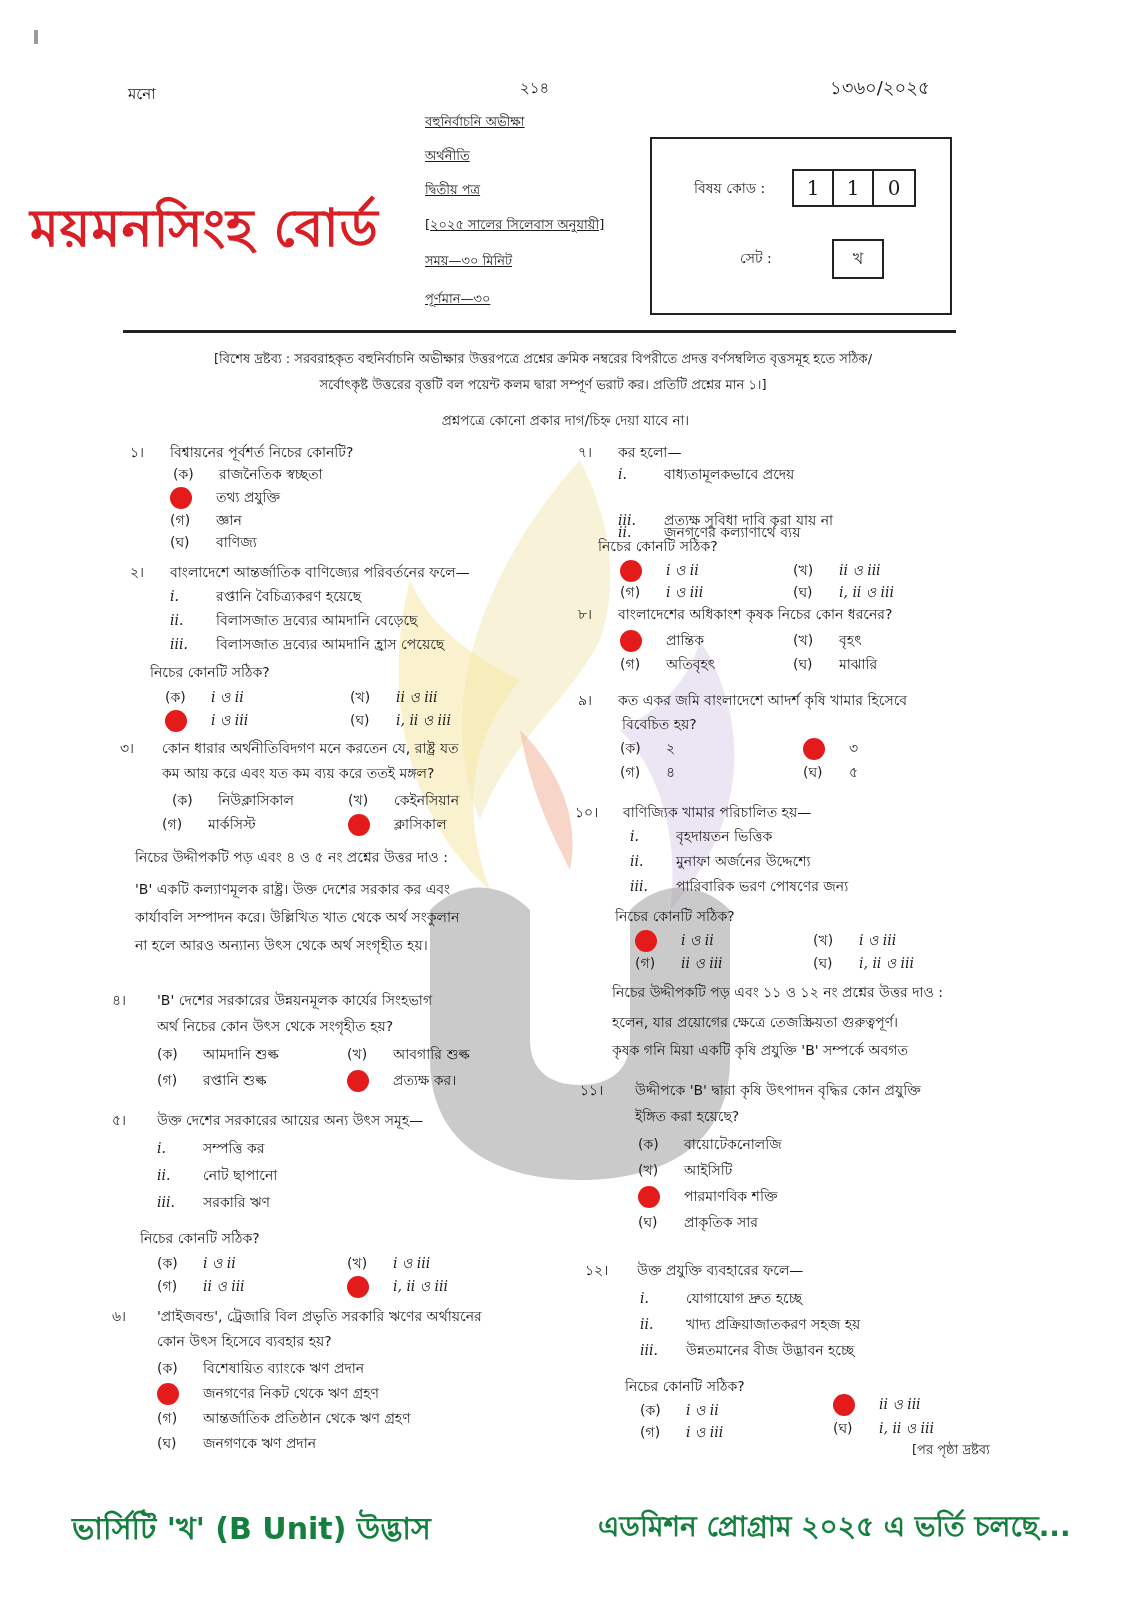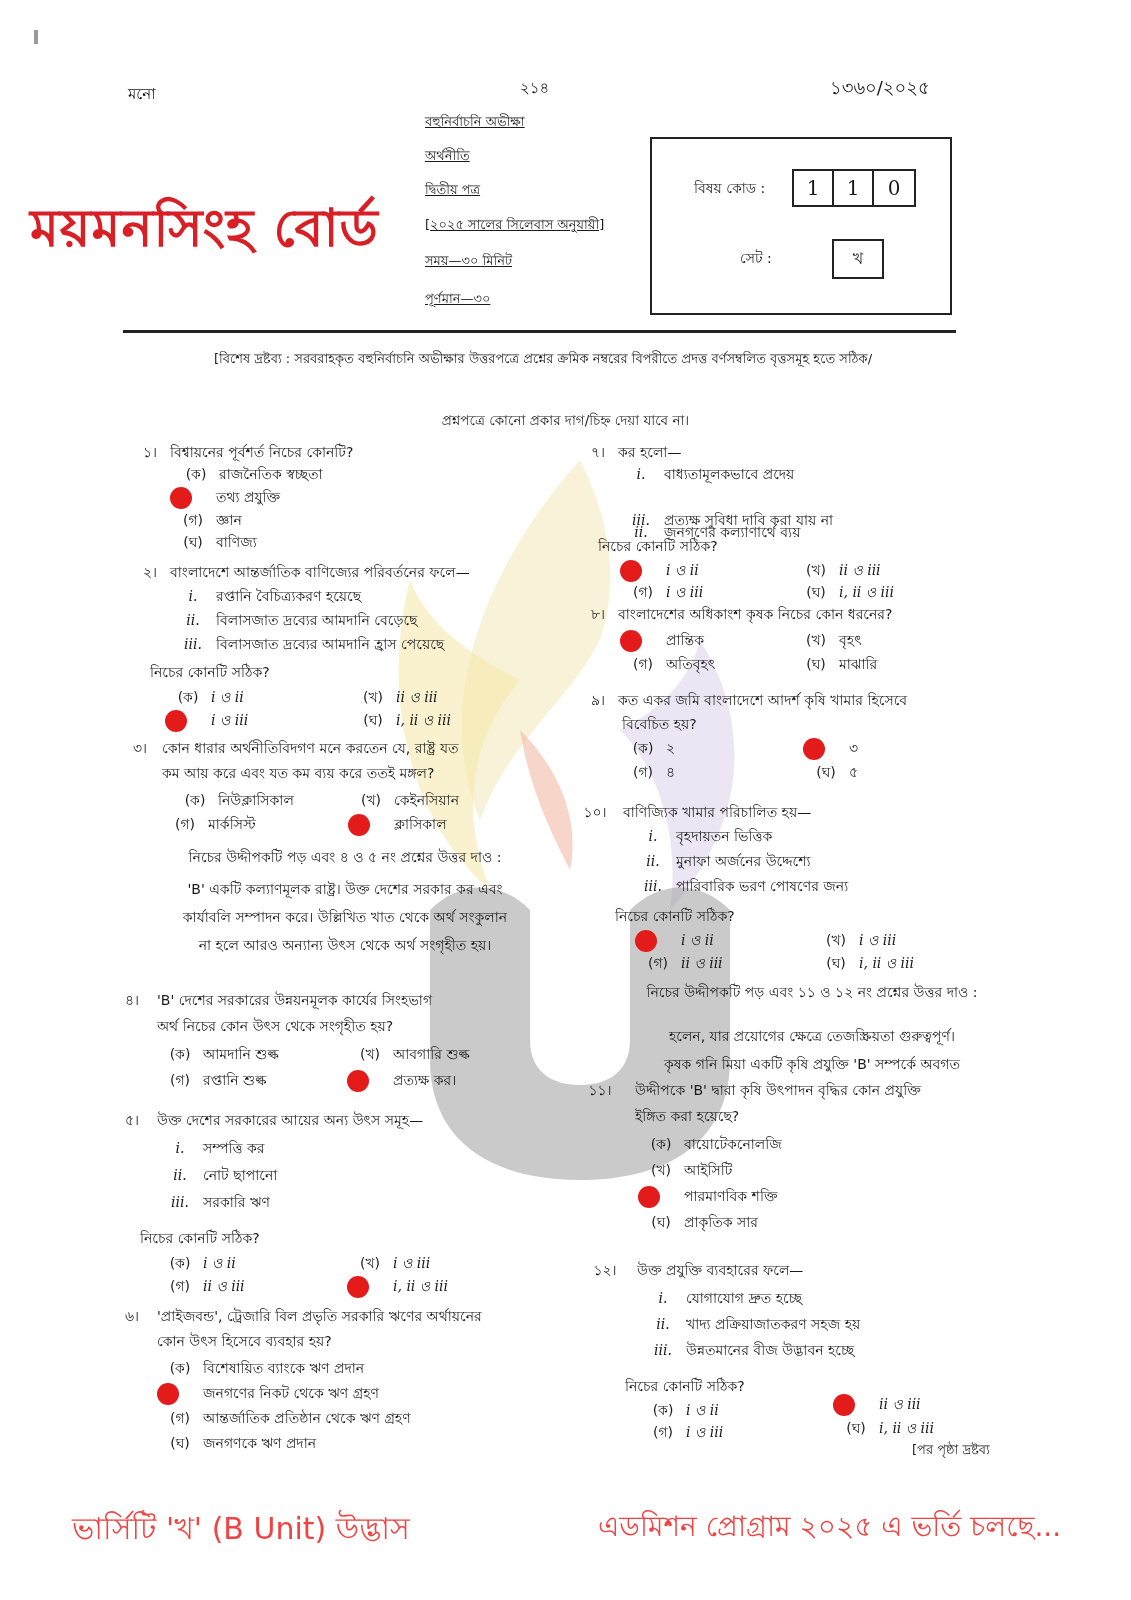--- a/index.html
+++ b/index.html
@@ -1,20 +1,20 @@
 <!DOCTYPE html>
 <html><head>
 <meta charset="utf-8">
 <style>
   * { box-sizing: border-box; margin: 0; padding: 0; }
   body {
     width: 1131px; height: 1600px; background: #ffffff; position: relative; overflow: hidden;
     font-family: "DejaVu Sans", sans-serif; color: #1a1a1a;
   }
-  .abs { position: absolute; text-align: center; }
+  .abs { position: absolute; }
   .scanmark { left: 34px; top: 30px; width: 4px; height: 14px; background: #9a9a9a; }
   .hdr-small { font-size: 15px; }
   .board-title {
     left: 30px; top: 188px; font-size: 52px; font-weight: bold; color: #d81f26;
     font-family: "DejaVu Sans", sans-serif; letter-spacing: 1px;
   }
   .meta-line { font-size: 13px; left: 425px; text-decoration: underline; }
   .codebox { left: 650px; top: 137px; width: 302px; height: 178px; border: 2.5px solid #222; }
   .code-label { font-size: 14px; }
   .digits { display: flex; border: 2px solid #222; }
@@ -25,21 +25,21 @@
   .notice { left: 118px; top: 346px; width: 850px; font-size: 13px; line-height: 26px; text-align: center; }
   .warn { left: 0; top: 410px; width: 1131px; text-align: center; font-size: 13.5px; }
   .q { font-size: 14px; line-height: 24px; }
   .qnum { position: absolute; width: 40px; }
   .row { position: absolute; white-space: nowrap; }
   .lbl { display: inline-block; width: 46px; }
   .roman { display: inline-block; width: 46px; font-style: italic; font-family: "DejaVu Serif", serif; }
   .it { font-style: italic; font-family: "DejaVu Serif", serif; }
   .dot { display: inline-block; width: 22px; height: 22px; border-radius: 50%; background: #e31b1b; vertical-align: middle; margin-right: 24px; }
   .stim { font-size: 14px; line-height: 28px; }
-  .footer { font-size: 30px; font-weight: normal; color: #ef4444; }
+  .footer { font-size: 30px; font-weight: bold; color: #15803d; }
   
   .wm { position: absolute; pointer-events: none; }
 </style>
 </head>
 <body>
 
 <svg class="wm" style="left:370px;top:440px;" width="420" height="760" viewBox="0 0 420 760">
   <path d="M210 20 C 120 120, 60 260, 110 380 C 140 300, 200 260, 230 200 C 250 140, 240 80, 210 20 Z" fill="#f3e9b8" opacity="0.55"></path>
   <path d="M40 140 C 10 260, 40 380, 120 450 C 90 370, 100 300, 150 240 C 110 220, 60 190, 40 140 Z" fill="#f5e6a0" opacity="0.5"></path>
   <path d="M330 200 C 380 280, 380 380, 300 470 C 310 400, 290 330, 250 290 C 290 270, 320 240, 330 200 Z" fill="#e2d8ee" opacity="0.65"></path>
@@ -70,20 +70,21 @@
     <span>0</span>
   </div>
   <div class="abs code-label" style="left:88px;top:108px;">সেট :</div>
   <div class="abs setbox" style="left:180px;top:100px;">খ</div>
 </div>
 
 <div class="abs rule"></div>
 
 <div class="abs notice">
   <div>[বিশেষ দ্রষ্টব্য : সরবরাহকৃত বহুনির্বাচনি অভীক্ষার উত্তরপত্রে প্রশ্নের ক্রমিক নম্বরের বিপরীতে প্রদত্ত বর্ণসম্বলিত বৃত্তসমূহ হতে সঠিক/</div>
+  <div>সর্বোৎকৃষ্ট উত্তরের বৃত্তটি বল পয়েন্ট কলম দ্বারা সম্পূর্ণ ভরাট কর। প্রতিটি প্রশ্নের মান ১।]</div>
 </div>
 <div class="abs warn">প্রশ্নপত্রে কোনো প্রকার দাগ/চিহ্ন দেয়া যাবে না।</div>
 
 <div class="abs q" style="left:130px;top:440px;width:440px;height:110px;">
   <span class="qnum" style="left:0;top:0;">১।</span>
   <div class="row" style="left:40px;top:0;">বিশ্বায়নের পূর্বশর্ত নিচের কোনটি?</div>
   <div class="row" style="left:32px;top:22px;margin-left:11px;"><span class="lbl">(ক)</span><span>রাজনৈতিক স্বচ্ছতা</span></div>
   <div class="row" style="left:40px;top:45px;"><span class="dot"></span><span>তথ্য প্রযুক্তি</span></div>
   <div class="row" style="left:40px;top:68px;"><span class="lbl">(গ)</span><span>জ্ঞান</span></div>
   <div class="row" style="left:40px;top:90px;"><span class="lbl">(ঘ)</span><span>বাণিজ্য</span></div>
@@ -191,21 +192,21 @@
   <div class="row" style="left:55px;top:49px;"><span class="roman">ii.</span><span>মুনাফা অর্জনের উদ্দেশ্যে</span></div>
   <div class="row" style="left:55px;top:74px;"><span class="roman">iii.</span><span>পারিবারিক ভরণ পোষণের জন্য</span></div>
   <div class="row" style="left:40px;top:104px;">নিচের কোনটি সঠিক?</div>
   <div class="row" style="left:60px;top:128px;"><span class="dot"></span><span class="it">i ও ii</span></div>
   <div class="row" style="left:238px;top:128px;"><span class="lbl">(খ)</span><span class="it">i ও iii</span></div>
   <div class="row" style="left:60px;top:151px;"><span class="lbl">(গ)</span><span class="it">ii ও iii</span></div>
   <div class="row" style="left:238px;top:151px;"><span class="lbl">(ঘ)</span><span class="it">i, ii ও iii</span></div>
 </div>
 
 <div class="abs stim" style="left:612px;top:978px;width:400px;">
-  <div style="margin-bottom:16px;">নিচের উদ্দীপকটি পড় এবং ১১ ও ১২ নং প্রশ্নের উত্তর দাও :</div>
+  <div style="margin-bottom:2px;">নিচের উদ্দীপকটি পড় এবং ১১ ও ১২ নং প্রশ্নের উত্তর দাও :</div>
   <div>হলেন, যার প্রয়োগের ক্ষেত্রে তেজস্ক্রিয়তা গুরুত্বপূর্ণ।</div>
   <div>কৃষক গনি মিয়া একটি কৃষি প্রযুক্তি 'B' সম্পর্কে অবগত</div>
 </div>
 
 <div class="abs q" style="left:580px;top:1078px;width:430px;height:160px;">
   <span class="qnum" style="left:0;top:0;">১১।</span>
   <div class="row" style="left:55px;top:0;">উদ্দীপকে 'B' দ্বারা কৃষি উৎপাদন বৃদ্ধির কোন প্রযুক্তি</div>
   <div class="row" style="left:55px;top:26px;">ইঙ্গিত করা হয়েছে?</div>
   <div class="row" style="left:58px;top:54px;"><span class="lbl">(ক)</span><span>বায়োটেকনোলজি</span></div>
   <div class="row" style="left:58px;top:80px;"><span class="lbl">(খ)</span><span>আইসিটি</span></div>

